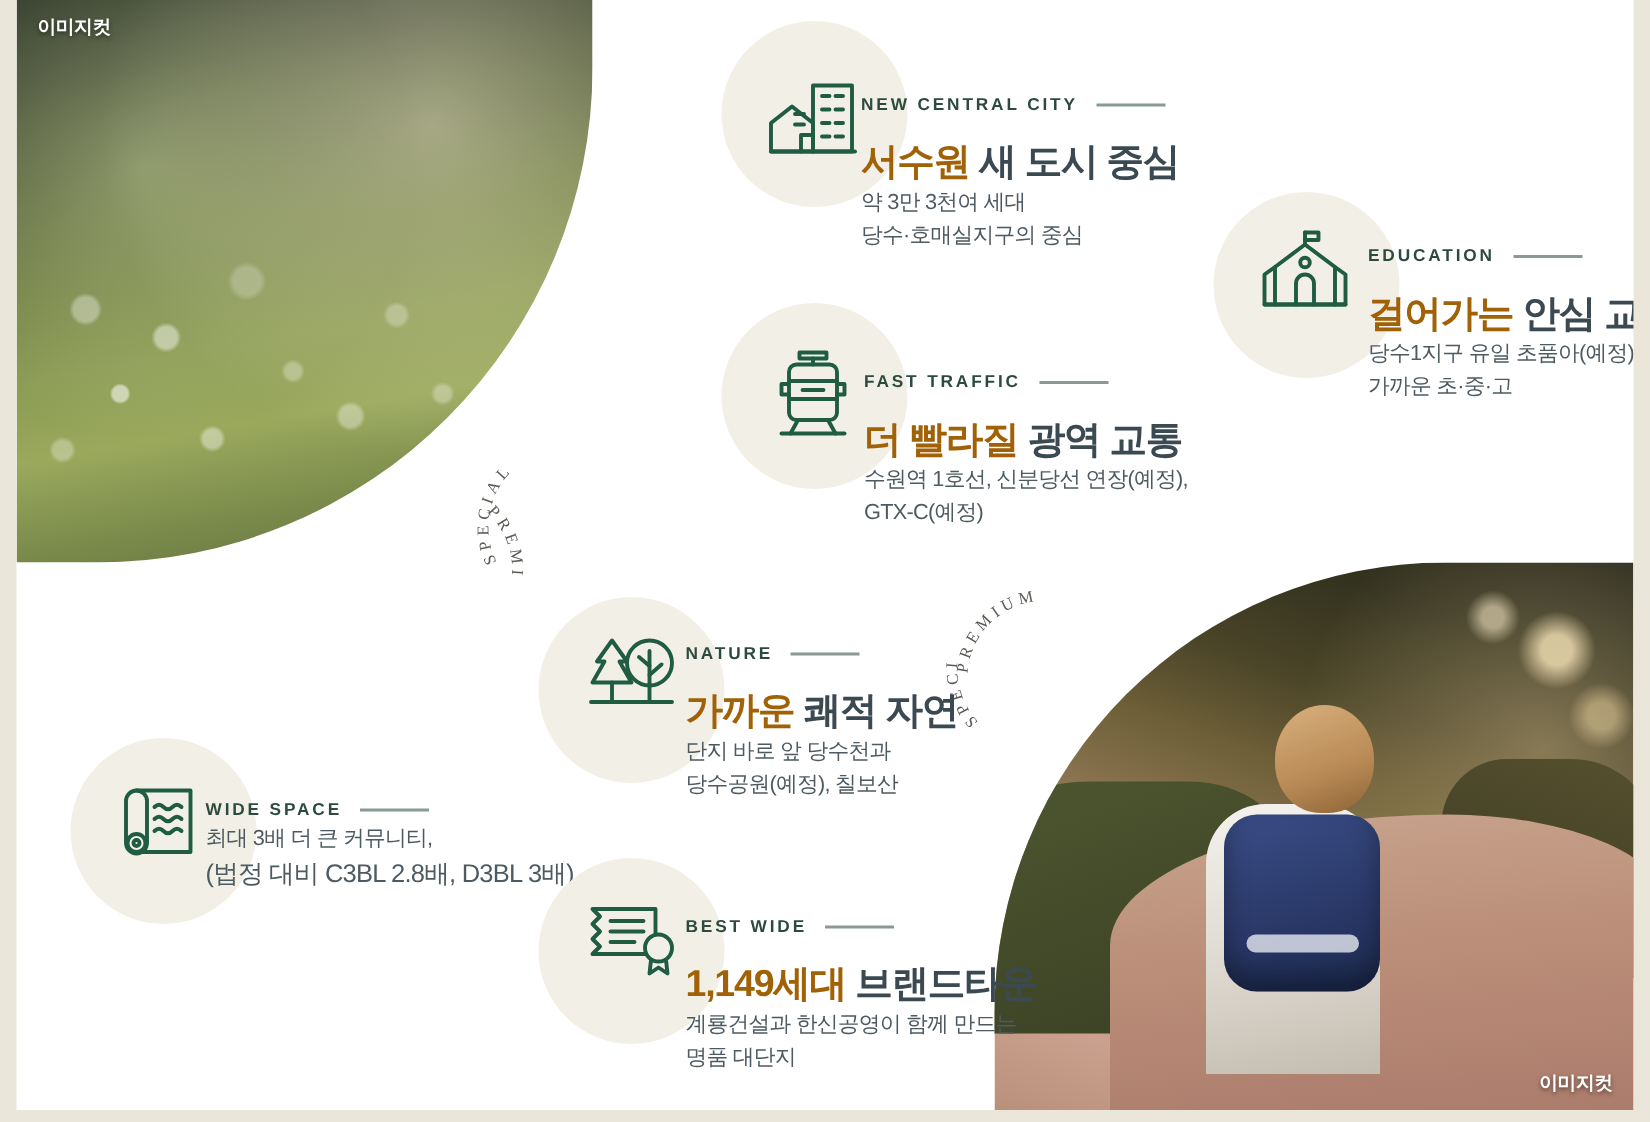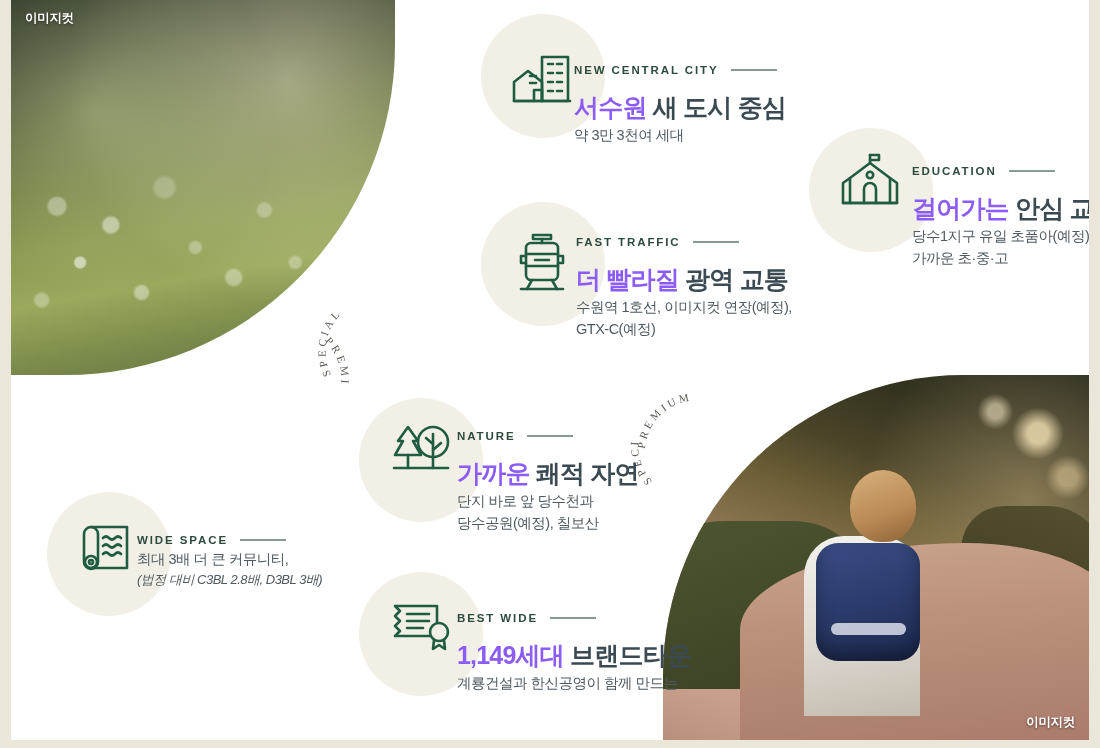--- a/index.html
+++ b/index.html
@@ -207,49 +207,48 @@
   }
   .headline {
     margin-top: 13px;
     font-size: 25px;
     font-weight: 700;
     letter-spacing: -0.8px;
     color: #3b4a52;
     white-space: nowrap;
   }
   .headline .hl {
-    color: #8b5cf6;
+    color: #a16207;
   }
   .desc {
     font-size: 14.5px;
     line-height: 1.55;
     color: #4d5a61;
     letter-spacing: -0.5px;
     white-space: nowrap;
   }
   .desc .tiny {
-    font-size: 13px;
-    font-style: italic;
+    font-size: 17px;
   }
 
   
   #f-central { left: 470px; top: 14px; }
   #f-central .circle { left: 0; top: 0; width: 124px; height: 124px; }
   #f-central .icon   { left: 30px; top: 38px; }
   #f-central .txt    { position: absolute; left: 93px; top: 48px; }
 
   #f-education { left: 798px; top: 128px; }
   #f-education .circle { left: 0; top: 0; width: 124px; height: 124px; }
   #f-education .icon   { left: 32px; top: 24px; }
   #f-education .txt    { position: absolute; left: 103px; top: 35px; }
 
   #f-traffic { left: 470px; top: 202px; }
   #f-traffic .circle { left: 0; top: 0; width: 124px; height: 124px; }
   #f-traffic .icon   { left: 38px; top: 30px; }
-  #f-traffic .txt    { position: absolute; left: 95px; top: 32px; }
+  #f-traffic .txt    { position: absolute; left: 95px; top: 45px; }
 
   #f-nature { left: 348px; top: 398px; }
   #f-nature .circle { left: 0; top: 0; width: 124px; height: 124px; }
   #f-nature .icon   { left: 32px; top: 24px; }
   #f-nature .txt    { position: absolute; left: 98px; top: 30px; }
 
   #f-space { left: 36px; top: 492px; }
   #f-space .circle { left: 0; top: 0; width: 124px; height: 124px; }
   #f-space .icon   { left: 28px; top: 32px; }
   #f-space .txt    { position: absolute; left: 90px; top: 40px; }
@@ -323,20 +322,21 @@
     <div class="txt">
       <div class="eyebrow-row">
         <span class="eyebrow">NEW CENTRAL CITY</span>
         <span class="eyebrow-rule"></span>
       </div>
       <div class="headline">
         <span class="hl">서수원</span><span> 새 도시 중심</span>
       </div>
       <div class="desc">
         <div>약 3만 3천여 세대</div>
+        <div>당수·호매실지구의 중심</div>
       </div>
     </div>
   </div>
 
   <div class="feature" id="f-education">
     <div class="circle"></div>
     <div class="icon">
       <svg width="58" height="56" viewBox="0 0 58 56" fill="none" stroke="#1f5c42" stroke-width="2.6" stroke-linejoin="round" stroke-linecap="round">
         <path d="M29 3 v8"></path>
         <path d="M29 3 h9 v5 h-9"></path>
@@ -382,21 +382,21 @@
     </div>
     <div class="txt">
       <div class="eyebrow-row">
         <span class="eyebrow">FAST TRAFFIC</span>
         <span class="eyebrow-rule"></span>
       </div>
       <div class="headline">
         <span class="hl">더 빨라질</span><span> 광역 교통</span>
       </div>
       <div class="desc">
-        <div>수원역 1호선, 이미지컷 연장(예정),</div>
+        <div>수원역 1호선, 신분당선 연장(예정),</div>
         <div>GTX-C(예정)</div>
       </div>
     </div>
   </div>
 
   <div class="feature" id="f-nature">
     <div class="circle"></div>
     <div class="icon">
       <svg width="60" height="54" viewBox="0 0 60 54" fill="none" stroke="#1f5c42" stroke-width="2.6" stroke-linejoin="round" stroke-linecap="round">
         <path d="M17 5 L7 19 h5 L4 33 h26 L22 19 h5 Z"></path>
@@ -463,17 +463,18 @@
     <div class="txt">
       <div class="eyebrow-row">
         <span class="eyebrow">BEST WIDE</span>
         <span class="eyebrow-rule"></span>
       </div>
       <div class="headline">
         <span class="hl">1,149세대</span><span> 브랜드타운</span>
       </div>
       <div class="desc">
         <div>계룡건설과 한신공영이 함께 만드는</div>
+        <div>명품 대단지</div>
       </div>
     </div>
   </div>
 
 </div>
 
 </body></html>

